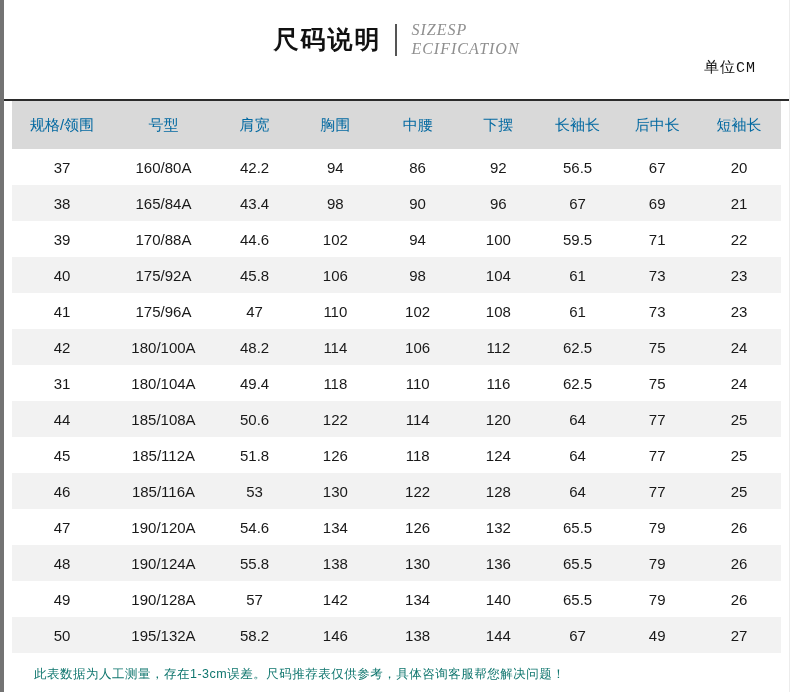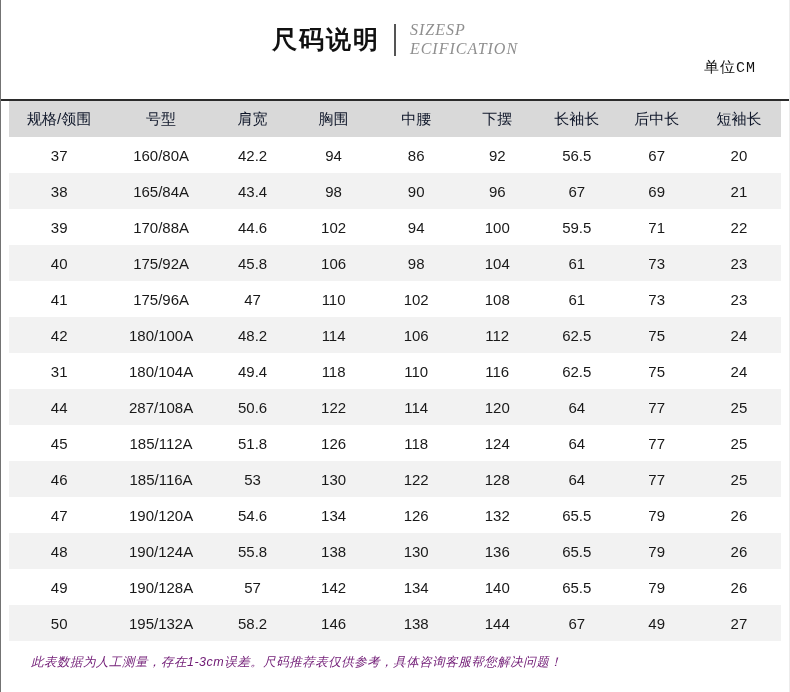--- a/index.html
+++ b/index.html
@@ -12,21 +12,21 @@
   * { margin: 0; padding: 0; box-sizing: border-box; }
   html, body { background: #fff; }
   body {
     font-family: "Liberation Sans", "DejaVu Sans", sans-serif;
     color: var(--text);
   }
   .page {
     width: 790px;
     height: 692px;
     background: #fff;
-    border-left: 1px solid #737373;
+    border-left: 4px solid #737373;
     border-right: 1px solid #ececec;
     overflow: hidden;
   }
   
   .title-row {
     padding-top: 21px;
     display: flex;
     justify-content: center;
     align-items: center;
     gap: 14px;
@@ -69,43 +69,42 @@
     border-top: 2px solid var(--top-border);
     padding: 0 8px;
   }
   table {
     width: 100%;
     border-collapse: collapse;
     table-layout: fixed;
   }
   thead th {
     background: var(--header-bg);
-    height: 36px;
+    height: 48px;
     font-size: 15px;
     font-weight: normal;
-    color: #0f172a;
+    color: #0369a1;
     text-align: center;
     vertical-align: middle;
   }
   tbody td {
     height: 36px;
     font-size: 15px;
     color: #191919;
     text-align: center;
     vertical-align: middle;
   }
   tbody tr.stripe { background: var(--stripe-bg); }
   
   .footer-note {
     margin-top: 13px;
     padding-left: 30px;
     font-size: 12.5px;
-    color: #701a75;
+    color: #0f766e;
     letter-spacing: 0.5px;
-    font-style: italic;
   }
 </style>
 </head>
 <body>
 
 <div class="page">
 
   <div class="title-row">
     <span class="main-title">尺码说明</span>
     <span class="title-divider"></span>
@@ -216,21 +215,21 @@
             <td>49.4</td>
             <td>118</td>
             <td>110</td>
             <td>116</td>
             <td>62.5</td>
             <td>75</td>
             <td>24</td>
           </tr>
           <tr class="stripe">
             <td>44</td>
-            <td>287/108A</td>
+            <td>185/108A</td>
             <td>50.6</td>
             <td>122</td>
             <td>114</td>
             <td>120</td>
             <td>64</td>
             <td>77</td>
             <td>25</td>
           </tr>
           <tr>
             <td>45</td>

